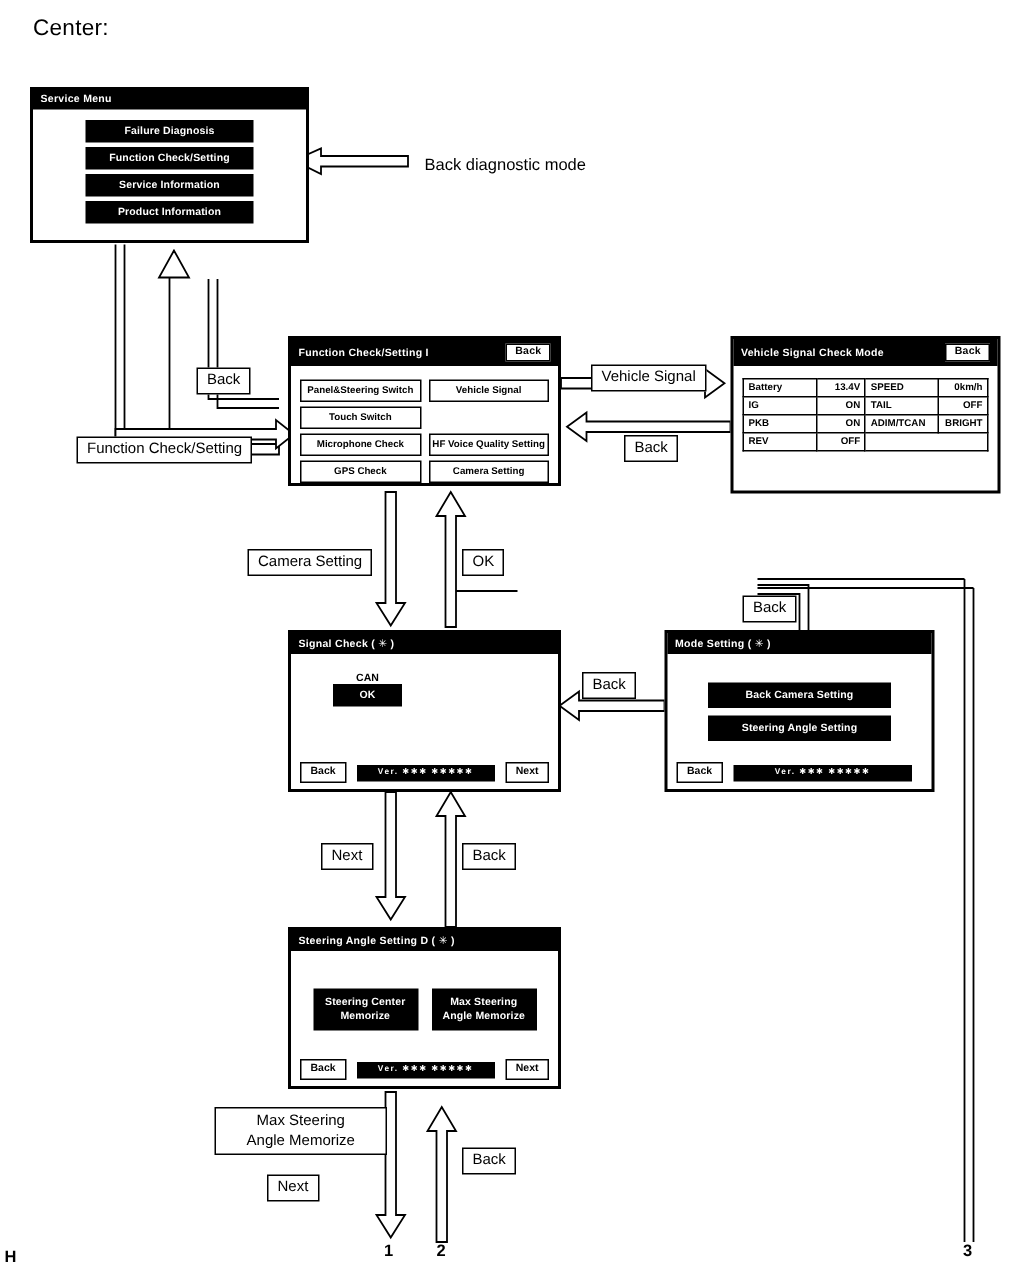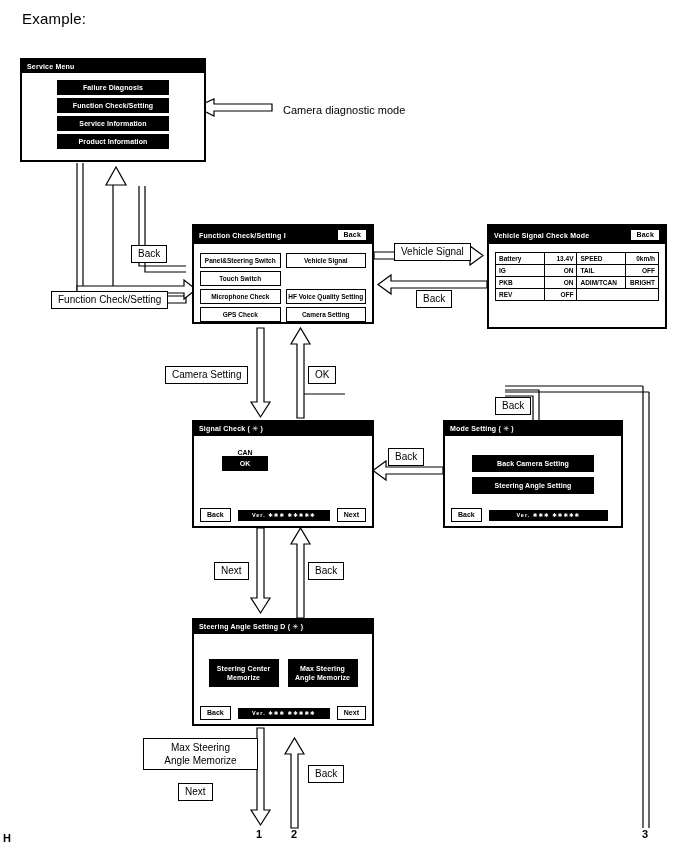--- a/index.html
+++ b/index.html
@@ -75,21 +75,21 @@
   .lbl2{line-height:13px;}
   .plain{font-size:11px;white-space:nowrap;}
   .num{font-size:11px;font-weight:bold;}
 
   
   #wires{position:absolute;left:0;top:0;width:688px;height:852px;}
 </style>
 </head>
 <body>
 
-<div class="abs" id="page-title">Example:</div>
+<div class="abs" id="page-title">Center:</div>
 <div class="abs" id="sheet-mark">H</div>
 
 <svg id="wires" viewBox="0 0 688 852" xmlns="http://www.w3.org/2000/svg">
   <g fill="#fff" stroke="#000" stroke-width="1.2">
 
     <polygon points="196,107 214,99 214,104 272,104 272,111 214,111 214,116"></polygon>
 
     <polyline points="77,163 77,293" fill="none"></polyline>
     <polyline points="83,163 83,293" fill="none"></polyline>
 
@@ -245,21 +245,21 @@
       </div>
     </div>
   </div>
   <div class="footbar">
     <span class="foot-btn">Back</span>
     <span class="verbar">Ver. ✱✱✱ ✱✱✱✱✱</span>
     <span class="foot-btn">Next</span>
   </div>
 </div>
 
-<div class="abs plain" style="left:283px;top:104px;">Camera diagnostic mode</div>
+<div class="abs plain" style="left:283px;top:104px;">Back diagnostic mode</div>
 
 <div class="abs lbl" style="left:131px;top:245px;">Back</div>
 
 <div class="abs lbl" style="left:51px;top:291px;">Function Check/Setting</div>
 
 <div class="abs lbl" style="left:394px;top:243px;">Vehicle Signal</div>
 
 <div class="abs lbl" style="left:416px;top:290px;">Back</div>
 
 <div class="abs lbl" style="left:165px;top:366px;">Camera Setting</div>

